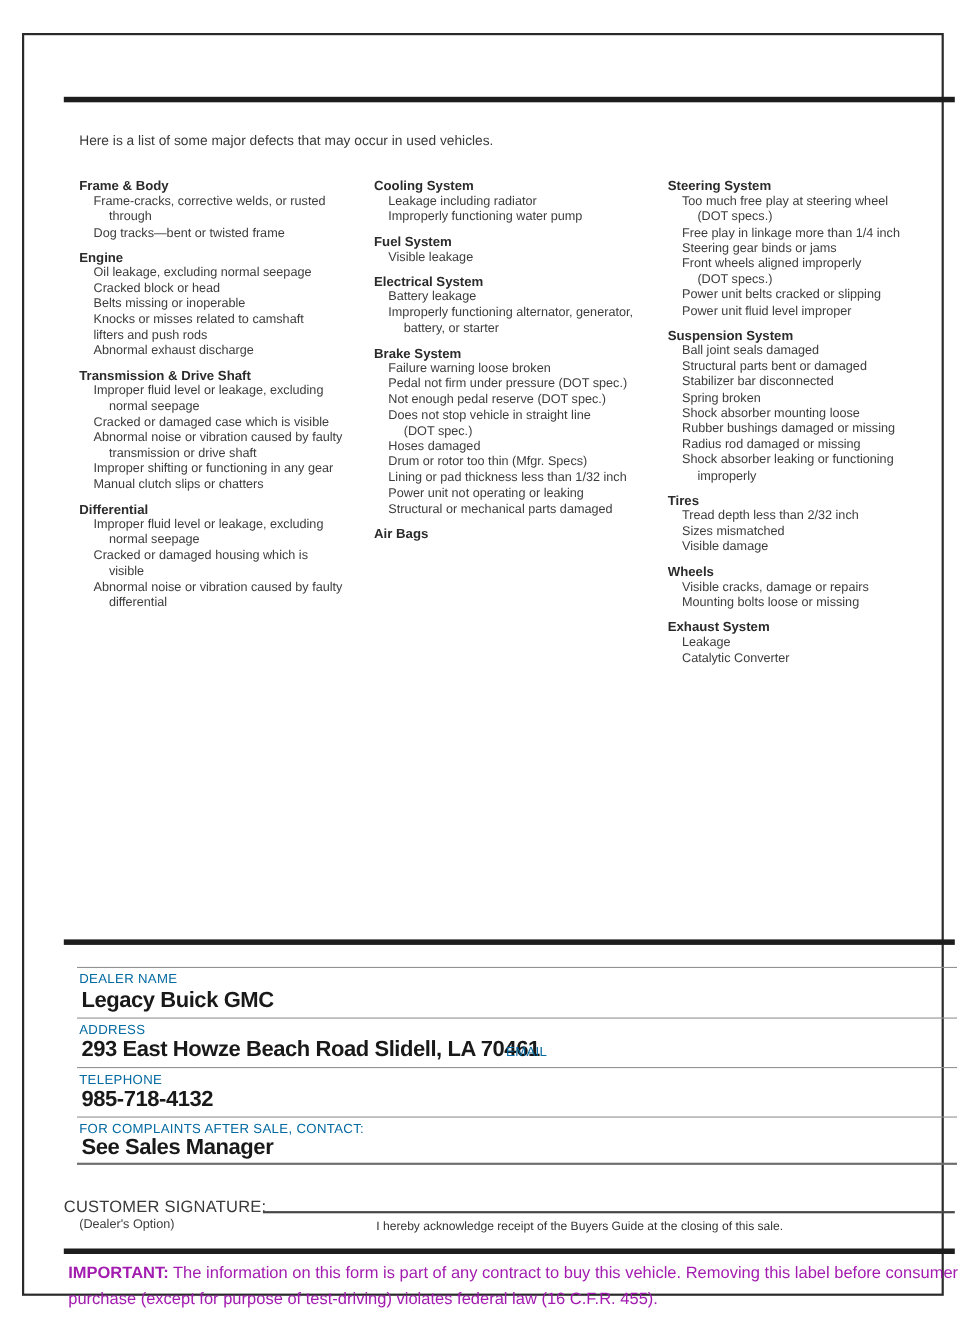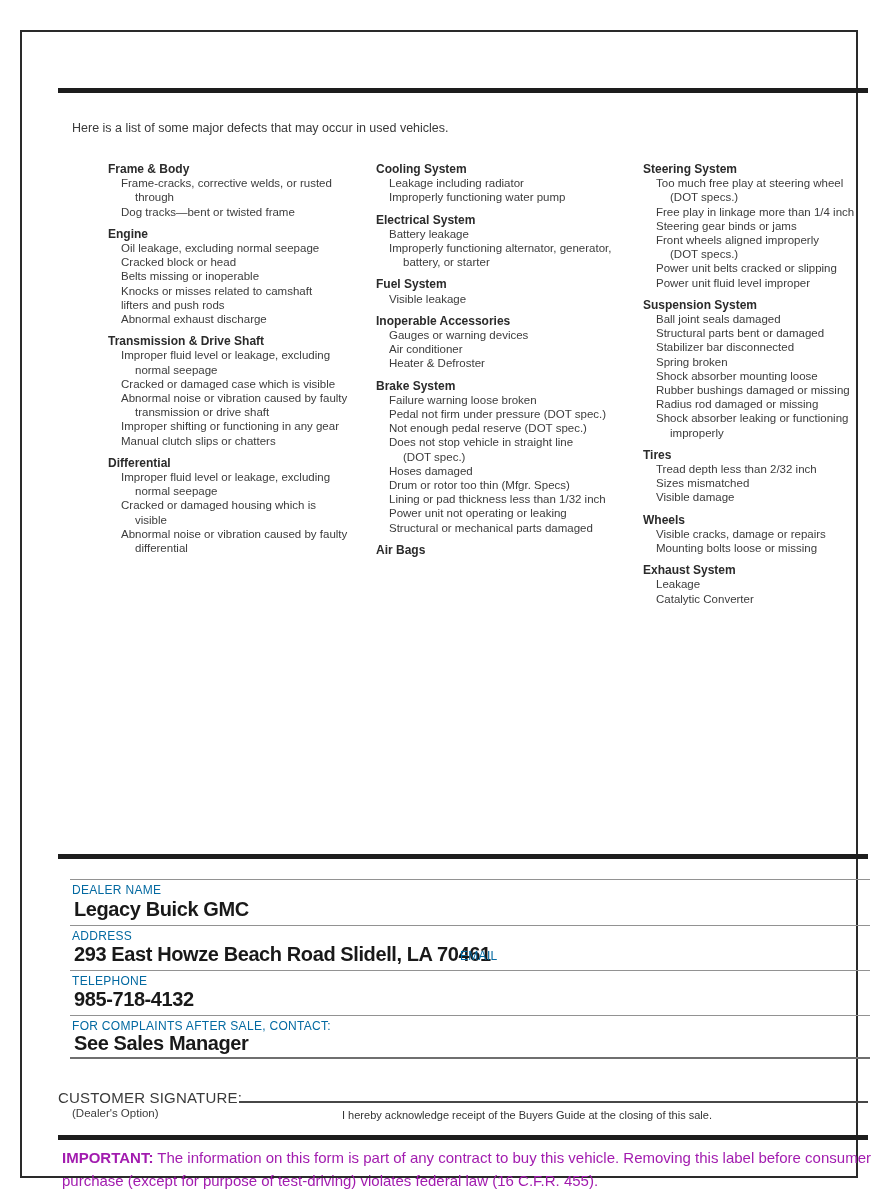--- a/index.html
+++ b/index.html
@@ -16,21 +16,21 @@
   .rule-mid { top:822px; }
   .rule-bottom { top:1103px; }
 
   .intro { position:absolute; left:50px; top:89px; font-size:12.5px; color:#3a3a3a; }
 
   .columns { position:absolute; left:50px; top:130px; display:flex; }
   .defect-col { flex:0 0 auto; }
   .defect-col:nth-child(1){ width:268px; }
   .defect-col:nth-child(2){ width:267px; }
   .defect-col:nth-child(3){ width:255px; }
-  .section { margin-top:8px;margin-left:36px; }
+  .section { margin-top:8px; }
   .defect-col .section:first-child { margin-top:0; }
   .section-title { font-weight:bold; font-size:12px; line-height:14.2px; color:#2b2b2b; white-space:nowrap; }
   .item-line { font-size:11.5px; line-height:14.2px; color:#3c3c3c; padding-left:13px; white-space:nowrap; }
   .item-line.cont { padding-left:27px; }
 
   .flabel { position:absolute; font-size:12px; color:#0369a1; letter-spacing:0.3px; white-space:nowrap; }
   .fvalue { position:absolute; font-size:20px; font-weight:bold; letter-spacing:-0.4px; color:#191919; white-space:nowrap; }
   .fline { position:absolute; left:48px; width:800px; height:0; border-top:1.5px solid #929292; }
   .fline-1 { top:847px; } .fline-2 { top:893px; } .fline-3 { top:938px; } .fline-4 { top:983px; }
   .fline-5 { top:1025px; border-top:2.5px solid #6f6f6f; }
@@ -96,34 +96,28 @@
             <div class="item-line cont">differential</div>
           </div>
         </div>
         <div class="defect-col">
           <div class="section">
             <div class="section-title">Cooling System</div>
             <div class="item-line">Leakage including radiator</div>
             <div class="item-line">Improperly functioning water pump</div>
           </div>
           <div class="section">
+            <div class="section-title">Fuel System</div>
+            <div class="item-line">Visible leakage</div>
+          </div>
+          <div class="section">
             <div class="section-title">Electrical System</div>
             <div class="item-line">Battery leakage</div>
             <div class="item-line">Improperly functioning alternator, generator,</div>
             <div class="item-line cont">battery, or starter</div>
-          </div>
-          <div class="section">
-            <div class="section-title">Fuel System</div>
-            <div class="item-line">Visible leakage</div>
-          </div>
-          <div class="section">
-            <div class="section-title">Inoperable Accessories</div>
-            <div class="item-line">Gauges or warning devices</div>
-            <div class="item-line">Air conditioner</div>
-            <div class="item-line">Heater &amp; Defroster</div>
           </div>
           <div class="section">
             <div class="section-title">Brake System</div>
             <div class="item-line">Failure warning loose broken</div>
             <div class="item-line">Pedal not firm under pressure (DOT spec.)</div>
             <div class="item-line">Not enough pedal reserve (DOT spec.)</div>
             <div class="item-line">Does not stop vehicle in straight line</div>
             <div class="item-line cont">(DOT spec.)</div>
             <div class="item-line">Hoses damaged</div>
             <div class="item-line">Drum or rotor too thin (Mfgr. Specs)</div>

